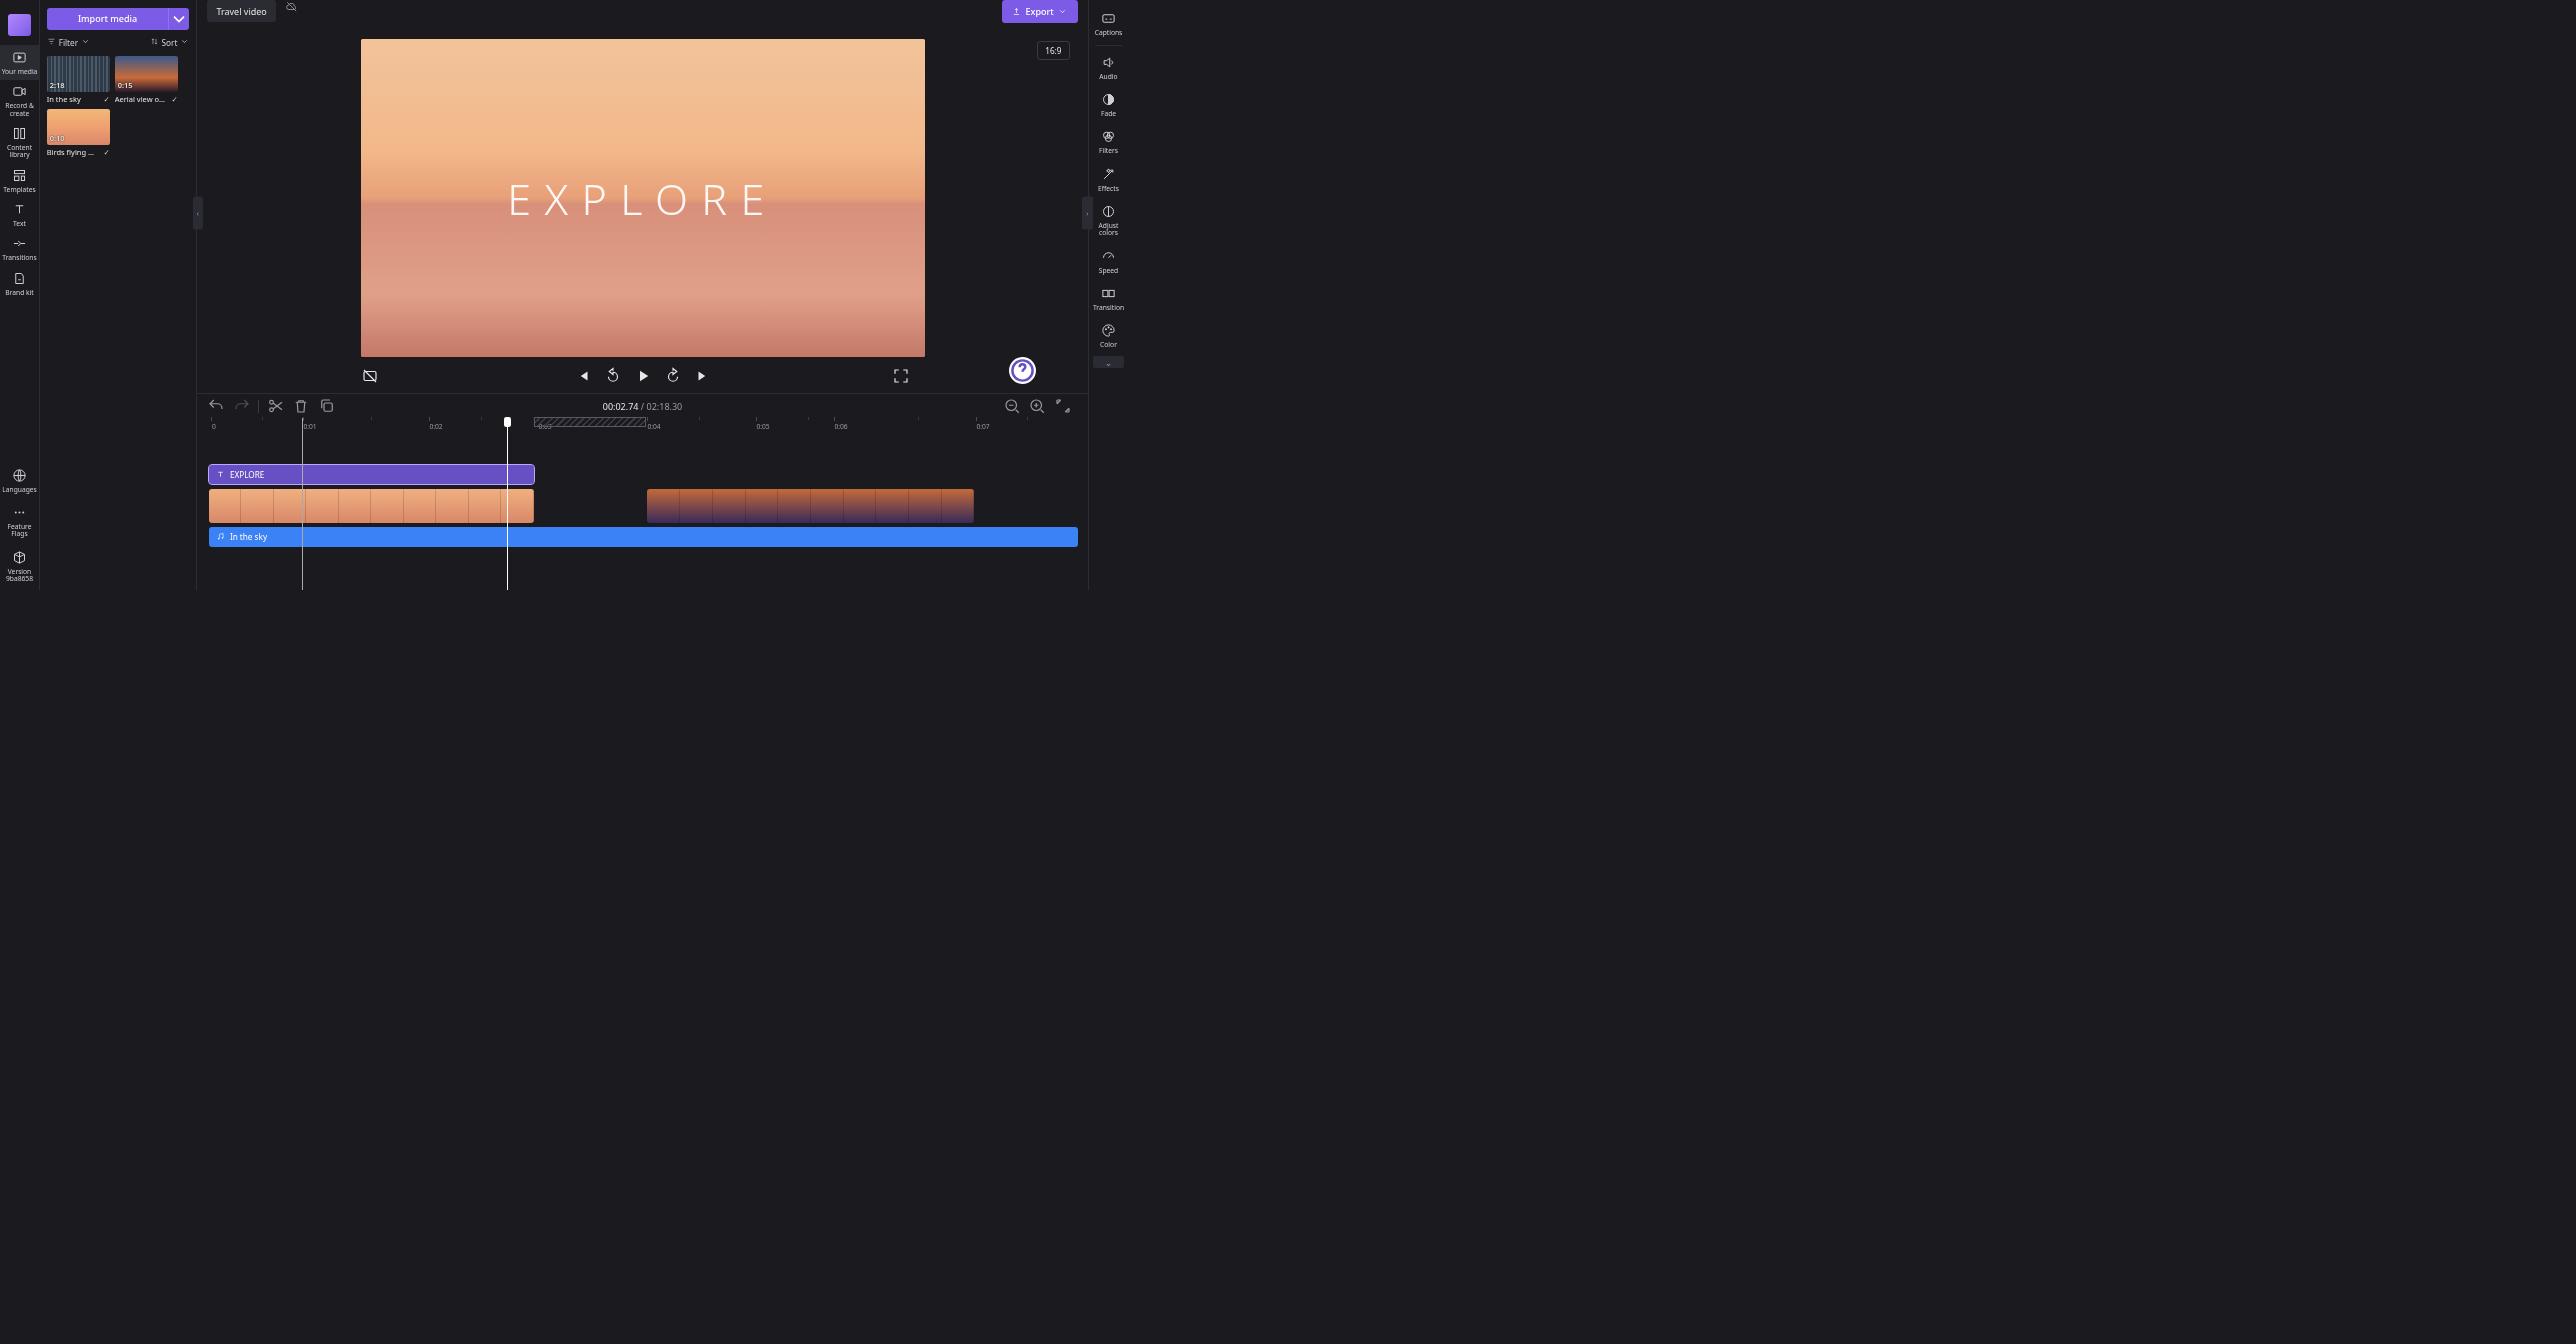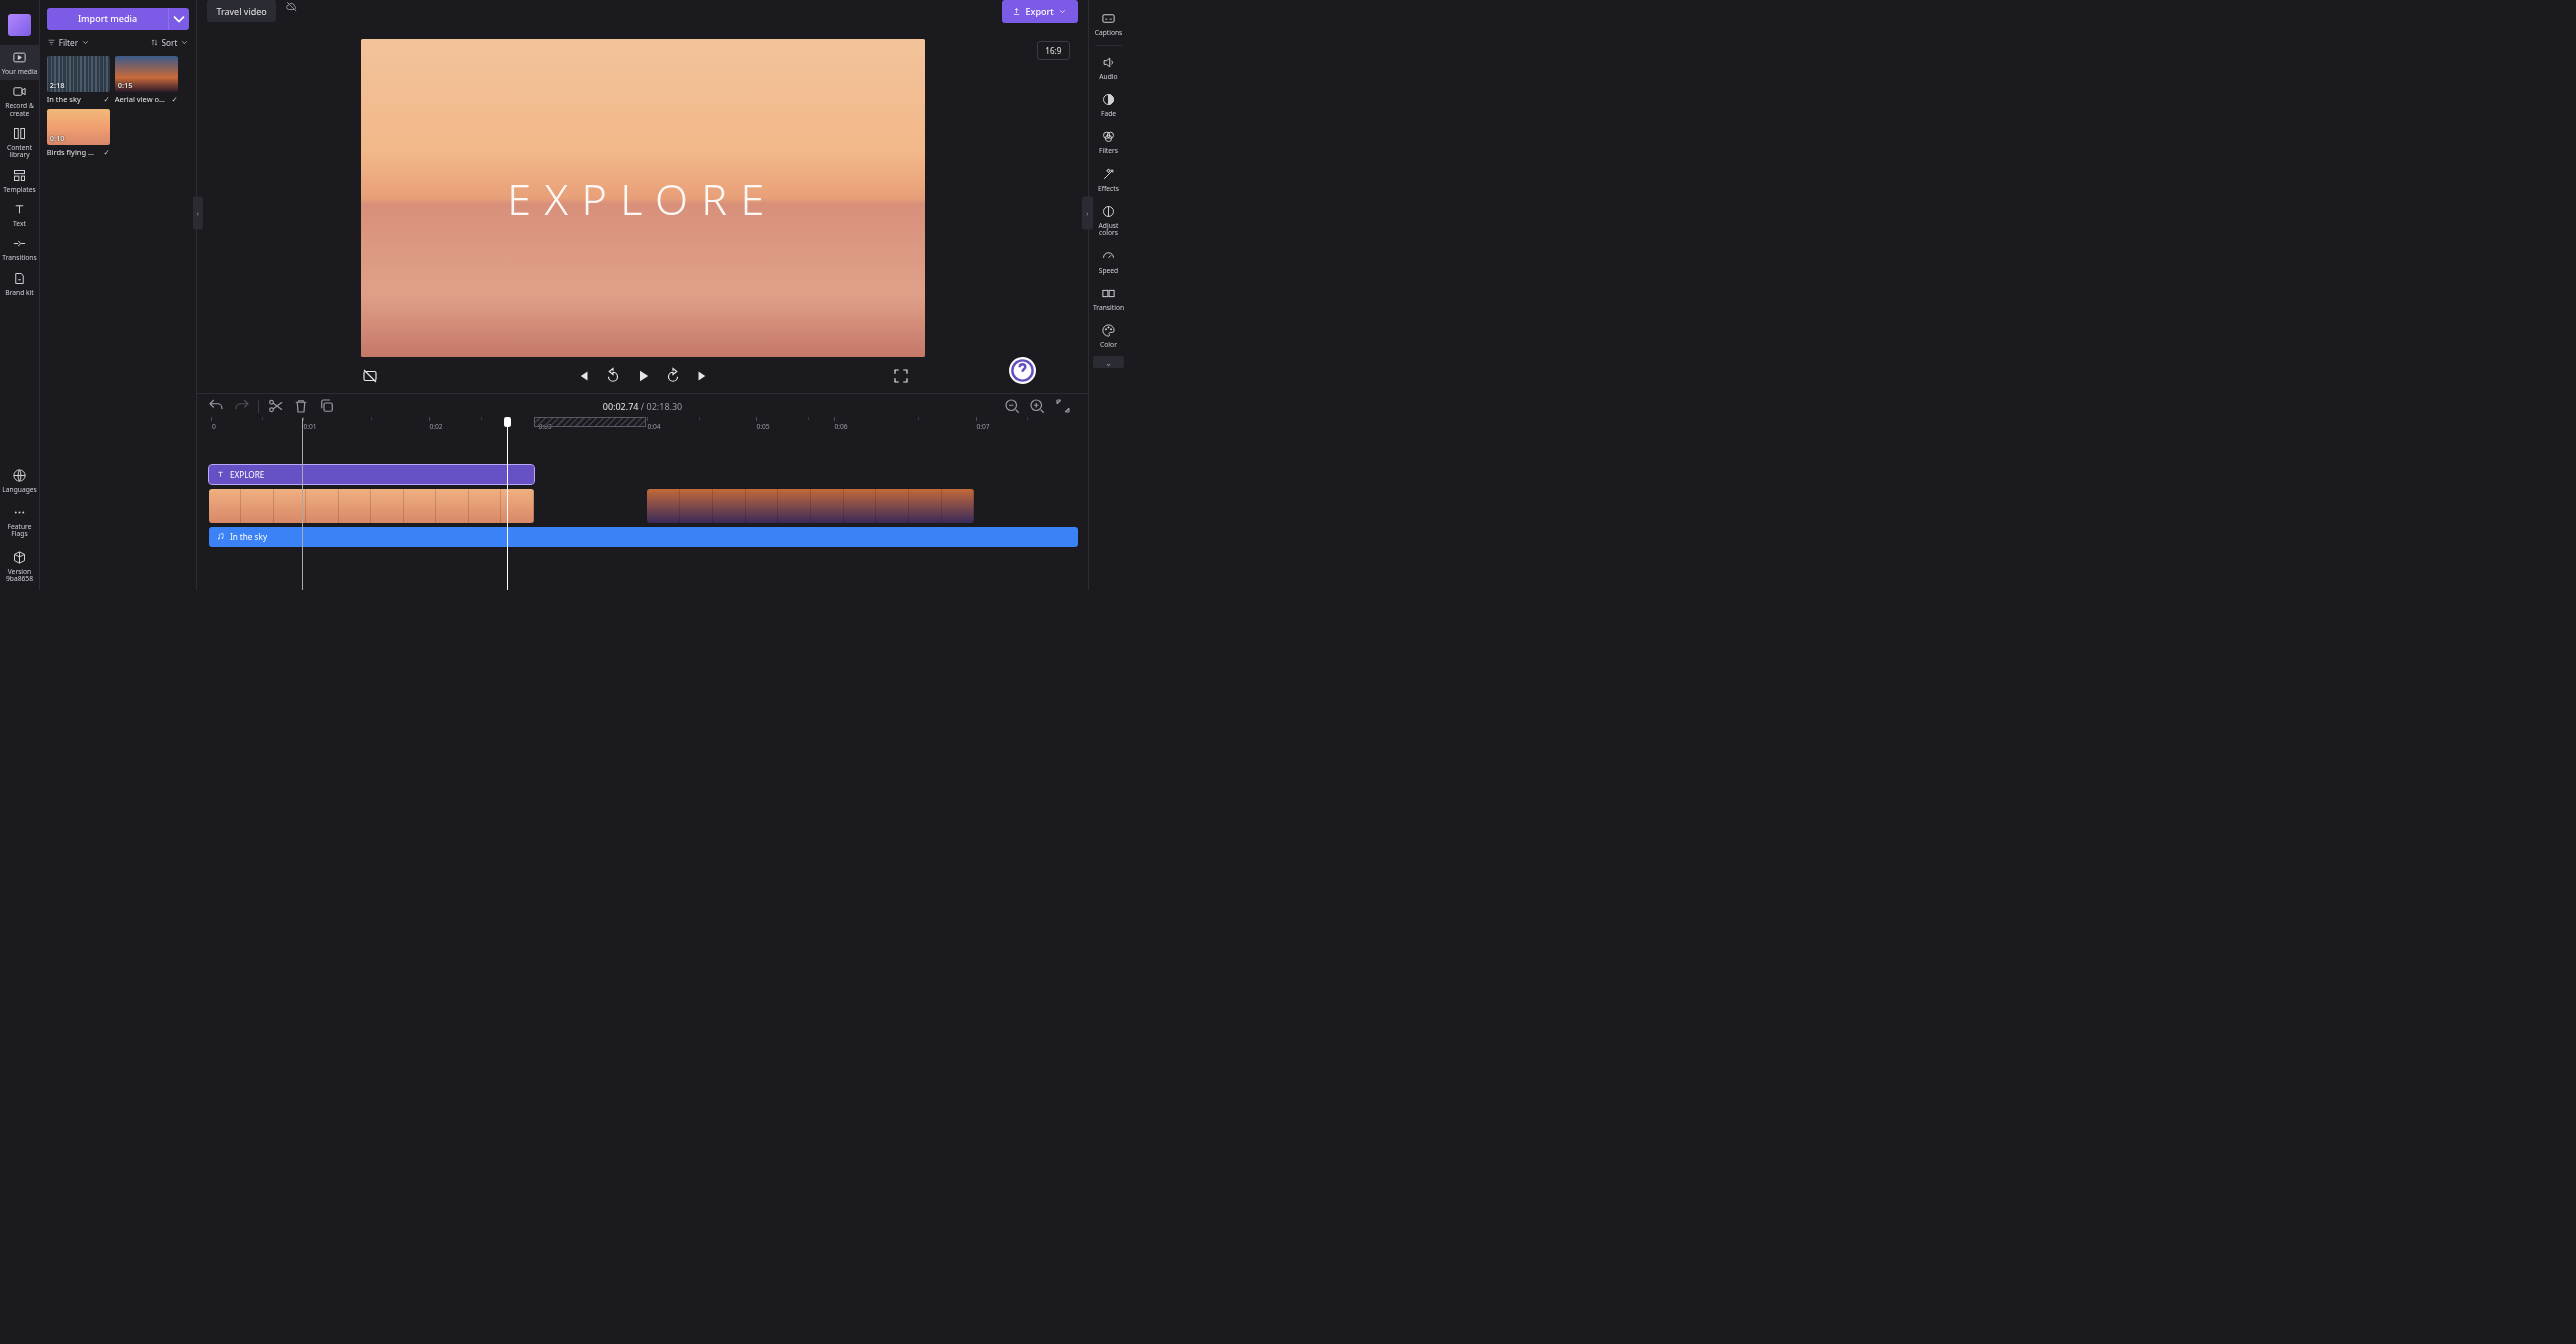--- a/index.html
+++ b/index.html
@@ -14,21 +14,21 @@
 .tool-item .label { font-size: 6.7px; text-align: center; line-height: 1.1; padding: 0 1.5px; }
 .tool-sidebar .spacer { flex: 1; }
 .tool-sidebar .bottom-item { margin-bottom: 3px; }
 
 
 .media-panel { width: 157px; background: #1a1a1f; border-right: 0.7px solid #2c2c33; padding: 7.5px 6.7px; display:flex; flex-direction:column; }
 .import-row { display:flex; gap:0; margin-bottom:7.5px; }
 .import-btn { flex:1; background:#7c5ce6; color:#fff; border:none; border-radius:3px 0 0 3px; height:22.4px; font-size:9px; font-weight:500; cursor:pointer; }
 .import-chevron { width:21px; background:#7c5ce6; border:none; border-left:0.7px solid rgba(255,255,255,0.15); border-radius:0 3px 3px 0; color:#fff; cursor:pointer; display:flex;align-items:center;justify-content:center;}
 .filter-sort-row { display:flex; gap:6px; align-items:center; margin-bottom:7.5px; color:#cfcfd4;}
-.fs-btn { display:flex; align-items:center; gap:3px; background:none; border:none; color:#cfcfd4; font-size:8.2px; cursor:pointer; }
+.fs-btn { display:flex; align-items:flex-start; gap:3px; background:none; border:none; color:#cfcfd4; font-size:8.2px; cursor:pointer; }
 .media-grid { display:flex; flex-wrap:wrap; gap:5px; }
 .media-item { width:63px; }
 .media-thumb { width:63px; height:36px; border-radius:2.2px; position:relative; overflow:hidden;}
 .media-thumb .dur { position:absolute; left:3px; bottom:2.2px; font-size:7.5px; font-weight:600; text-shadow:0 0 1.5px #000;}
 .media-name-row { display:flex; align-items:center; justify-content:space-between; margin-top:2.2px;}
 .media-name-row span:first-child{ font-size:7.5px; white-space:nowrap; overflow:hidden; text-overflow:ellipsis; max-width:51px;}
 .check { color:#cfcfd4; font-size:7.5px;}
 .thumb-audio { background:#2e3a46; }
 .thumb-audio::before{content:"";position:absolute;inset:0;background:repeating-linear-gradient(90deg,#4a5a6a 0 1.5px,transparent 1.5px 3.7px);}
 .thumb-mountain { background:linear-gradient(180deg,#3a5a8a 0%, #c96a3a 60%, #2a1a2a 100%);}

